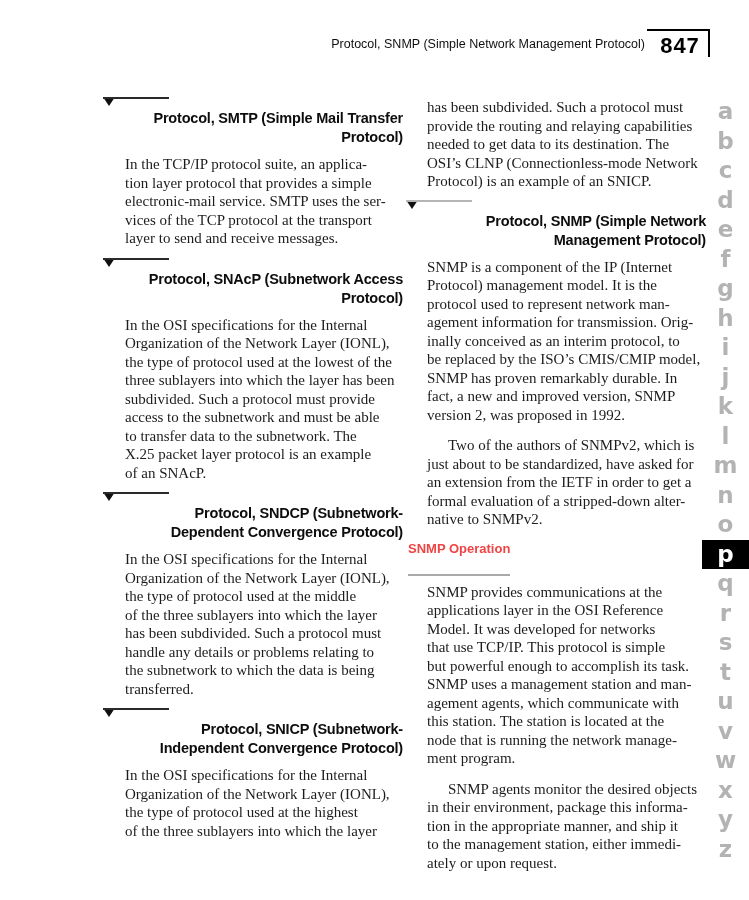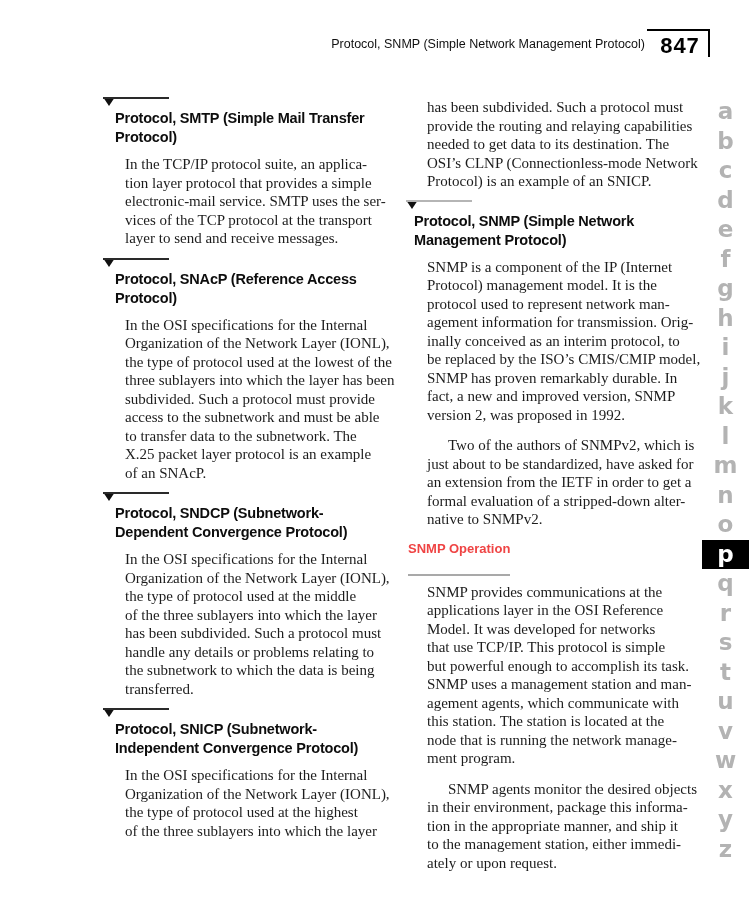--- a/index.html
+++ b/index.html
@@ -39,21 +39,21 @@
     position:absolute; left:0; top:0; width:66px; height:0;
     border-top:2px solid #2a2a2a;
   }
   .marker.gray .rule { border-top-color:#b5b5b5; }
 
   
   .entry { margin-bottom:10px; }
   .entry-heading {
     margin:0 0 0 12px; font-family:"Liberation Sans", sans-serif;
     font-weight:bold; font-size:14.5px; line-height:19px;
-    letter-spacing:-0.2px; color:#0d0d0d; white-space:pre-line;
+    letter-spacing:-0.2px; color:#0d0d0d; white-space:pre-line;text-align:right;
   }
   .col-right .entry-heading { margin-left:8px; }
   .body-par {
     margin:8px 0 0 0; padding-left:22px; font-size:15px;
     line-height:18.5px; white-space:pre-line; color:#1c1c1c;
   }
   .col-right .body-par { padding-left:21px; }
   .body-par.noskip { margin-top:12px; }
   .body-par.first  { margin-top:0; }
   .indent { text-indent:21px; }
@@ -101,21 +101,21 @@
 electronic-mail service. SMTP uses the ser-
 vices of the TCP protocol at the transport
 layer to send and receive messages.</p>
   </div>
 
   <div class="entry">
     <div class="marker">
       <span class="tri"></span>
       <span class="rule"></span>
     </div>
-    <h3 class="entry-heading">Protocol, SNAcP (Reference Access
+    <h3 class="entry-heading">Protocol, SNAcP (Subnetwork Access
 Protocol)</h3>
     <p class="body-par">In the OSI specifications for the Internal
 Organization of the Network Layer (IONL),
 the type of protocol used at the lowest of the
 three sublayers into which the layer has been
 subdivided. Such a protocol must provide
 access to the subnetwork and must be able
 to transfer data to the subnetwork. The
 X.25 packet layer protocol is an example
 of an SNAcP.</p>

